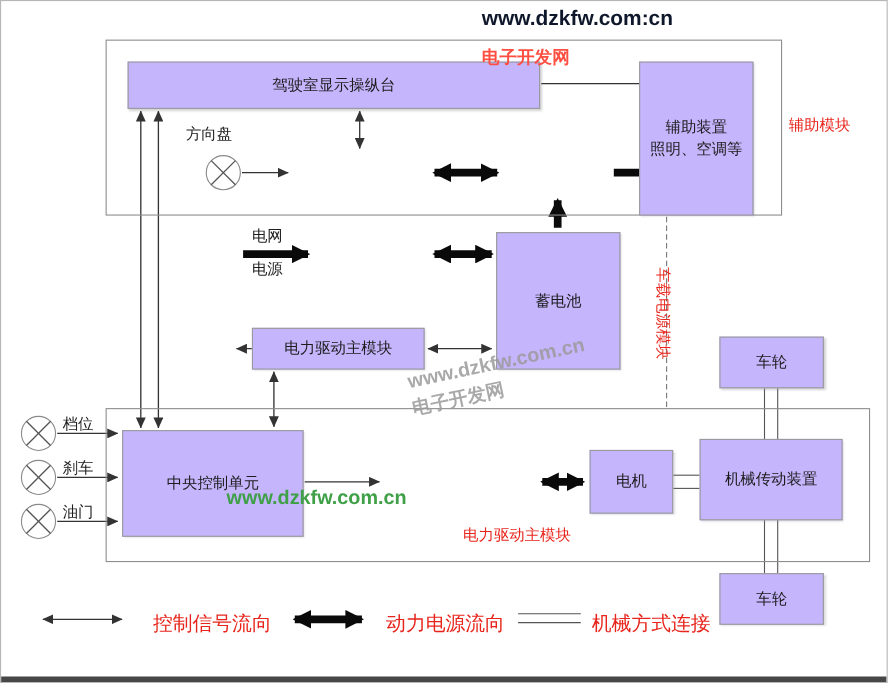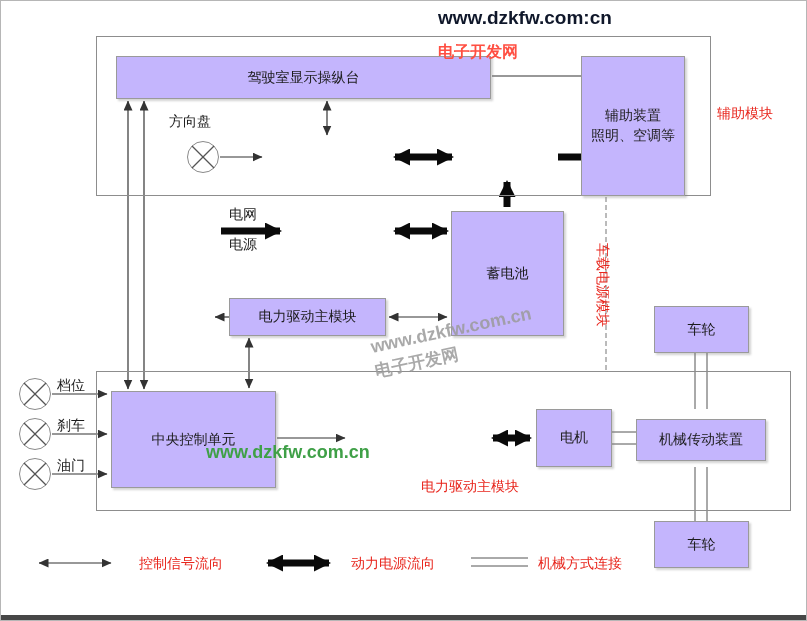--- a/index.html
+++ b/index.html
@@ -11,21 +11,21 @@
   .lbl{position:absolute;z-index:3;font-size:14px;color:#1c1c1c;white-space:nowrap}
   .red{color:#e8251c}
   .sym{position:absolute;z-index:3}
   .wm{position:absolute;z-index:4;font-weight:bold;white-space:nowrap}
   .wm-top1{left:437px;top:6px;font-size:19px;color:#0f172a}
   .wm-top2{left:437px;top:41px;font-size:16px;color:#ff4f42}
   .wm-mid1{left:370px;top:336px;font-size:18px;color:#9b9b9b;opacity:.85;transform:rotate(-12deg);transform-origin:0 50%}
   .wm-mid2{left:374px;top:359px;font-size:17px;color:#9b9b9b;opacity:.85;transform:rotate(-12deg);transform-origin:0 50%}
   .wm-green{left:205px;top:441px;font-size:18px;color:#3fa047}
   .vert{position:absolute;z-index:3;font-size:14px;white-space:nowrap;left:601px;top:284px;transform:translate(-50%,-50%) rotate(90deg)}
-  .legend-lbl{font-size:14px}
+  .legend-lbl{font-size:18px}
   .bottombar{position:absolute;left:0;right:0;bottom:0;height:5px;background:#474747;z-index:5}
 </style>
 </head>
 <body>
 
 <div class="canvas">
 
   <svg class="wires" width="807" height="621" viewBox="0 0 807 621">
     <defs>
       <marker id="mt" markerUnits="userSpaceOnUse" markerWidth="10" markerHeight="9" refX="9.5" refY="4.5" orient="auto-start-reverse">
@@ -91,21 +91,21 @@
   </div>
   <div class="box" style="left:228px;top:297px;width:157px;height:38px">
     <span>电力驱动主模块</span>
   </div>
   <div class="box" style="left:110px;top:390px;width:165px;height:97px">
     <span>中央控制单元</span>
   </div>
   <div class="box" style="left:535px;top:408px;width:76px;height:58px">
     <span>电机</span>
   </div>
-  <div class="box" style="left:635px;top:418px;width:130px;height:42px">
+  <div class="box" style="left:635px;top:398px;width:130px;height:74px">
     <span>机械传动装置</span>
   </div>
   <div class="box" style="left:653px;top:305px;width:95px;height:47px">
     <span>车轮</span>
   </div>
   <div class="box" style="left:653px;top:520px;width:95px;height:47px">
     <span>车轮</span>
   </div>
 
   <svg class="sym" style="left:185px;top:139px" width="34" height="34" viewBox="0 0 34 34">

